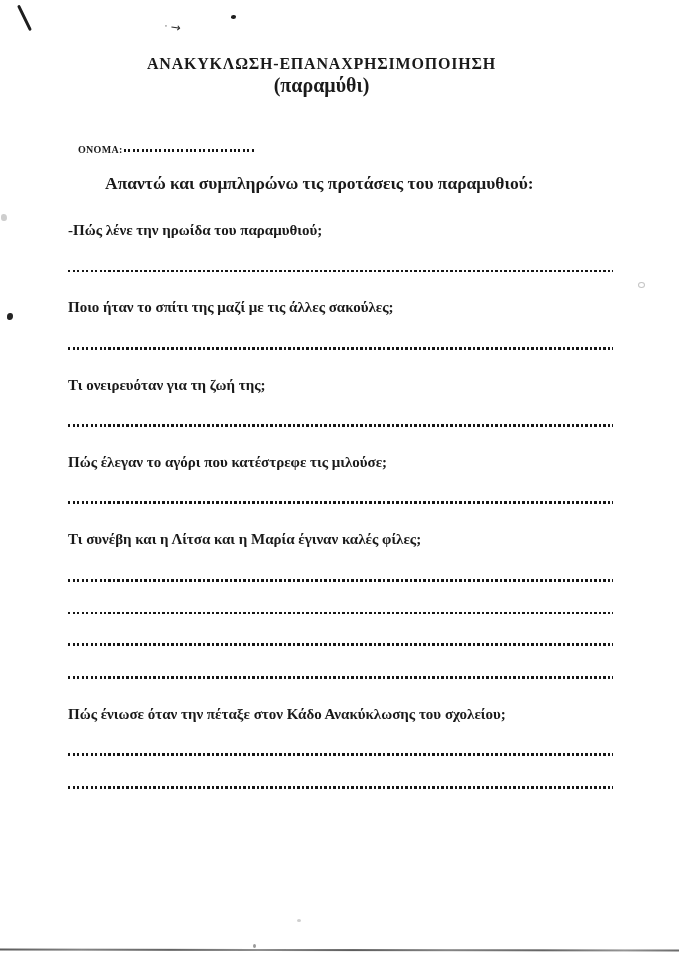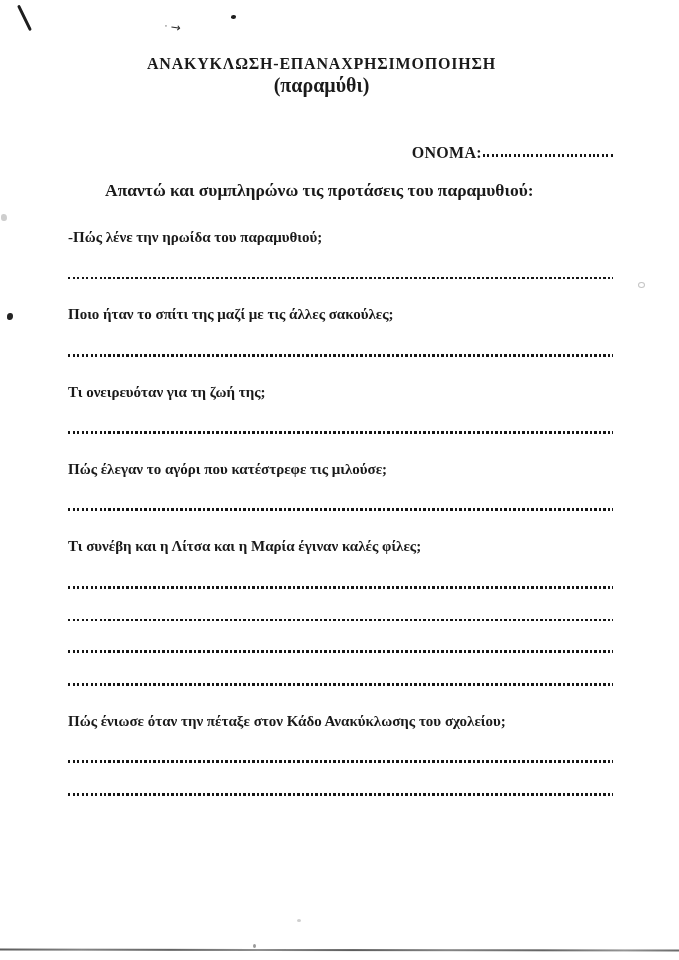--- a/index.html
+++ b/index.html
@@ -32,24 +32,23 @@
     line-height: 1.2;
   }
   .title-line2 {
     font-size: 20px;
     line-height: 1.2;
   }
   .name-row {
     margin-top: 47px;
     margin-left: 10px;
     font-weight: bold;
-    font-size: 16px;
+    font-size: 10px;
     letter-spacing: 0.3px;
     white-space: nowrap;
-    text-align: right;
   }
   .name-dots {
     display: inline-block;
     width: 130px;
     height: 2.6px;
     margin-left: 1px;
     vertical-align: 1.5px;
     background-image: repeating-linear-gradient(to right, #161616 0, #161616 2px, transparent 2px, transparent 4.4px);
   }
   .instruction {

